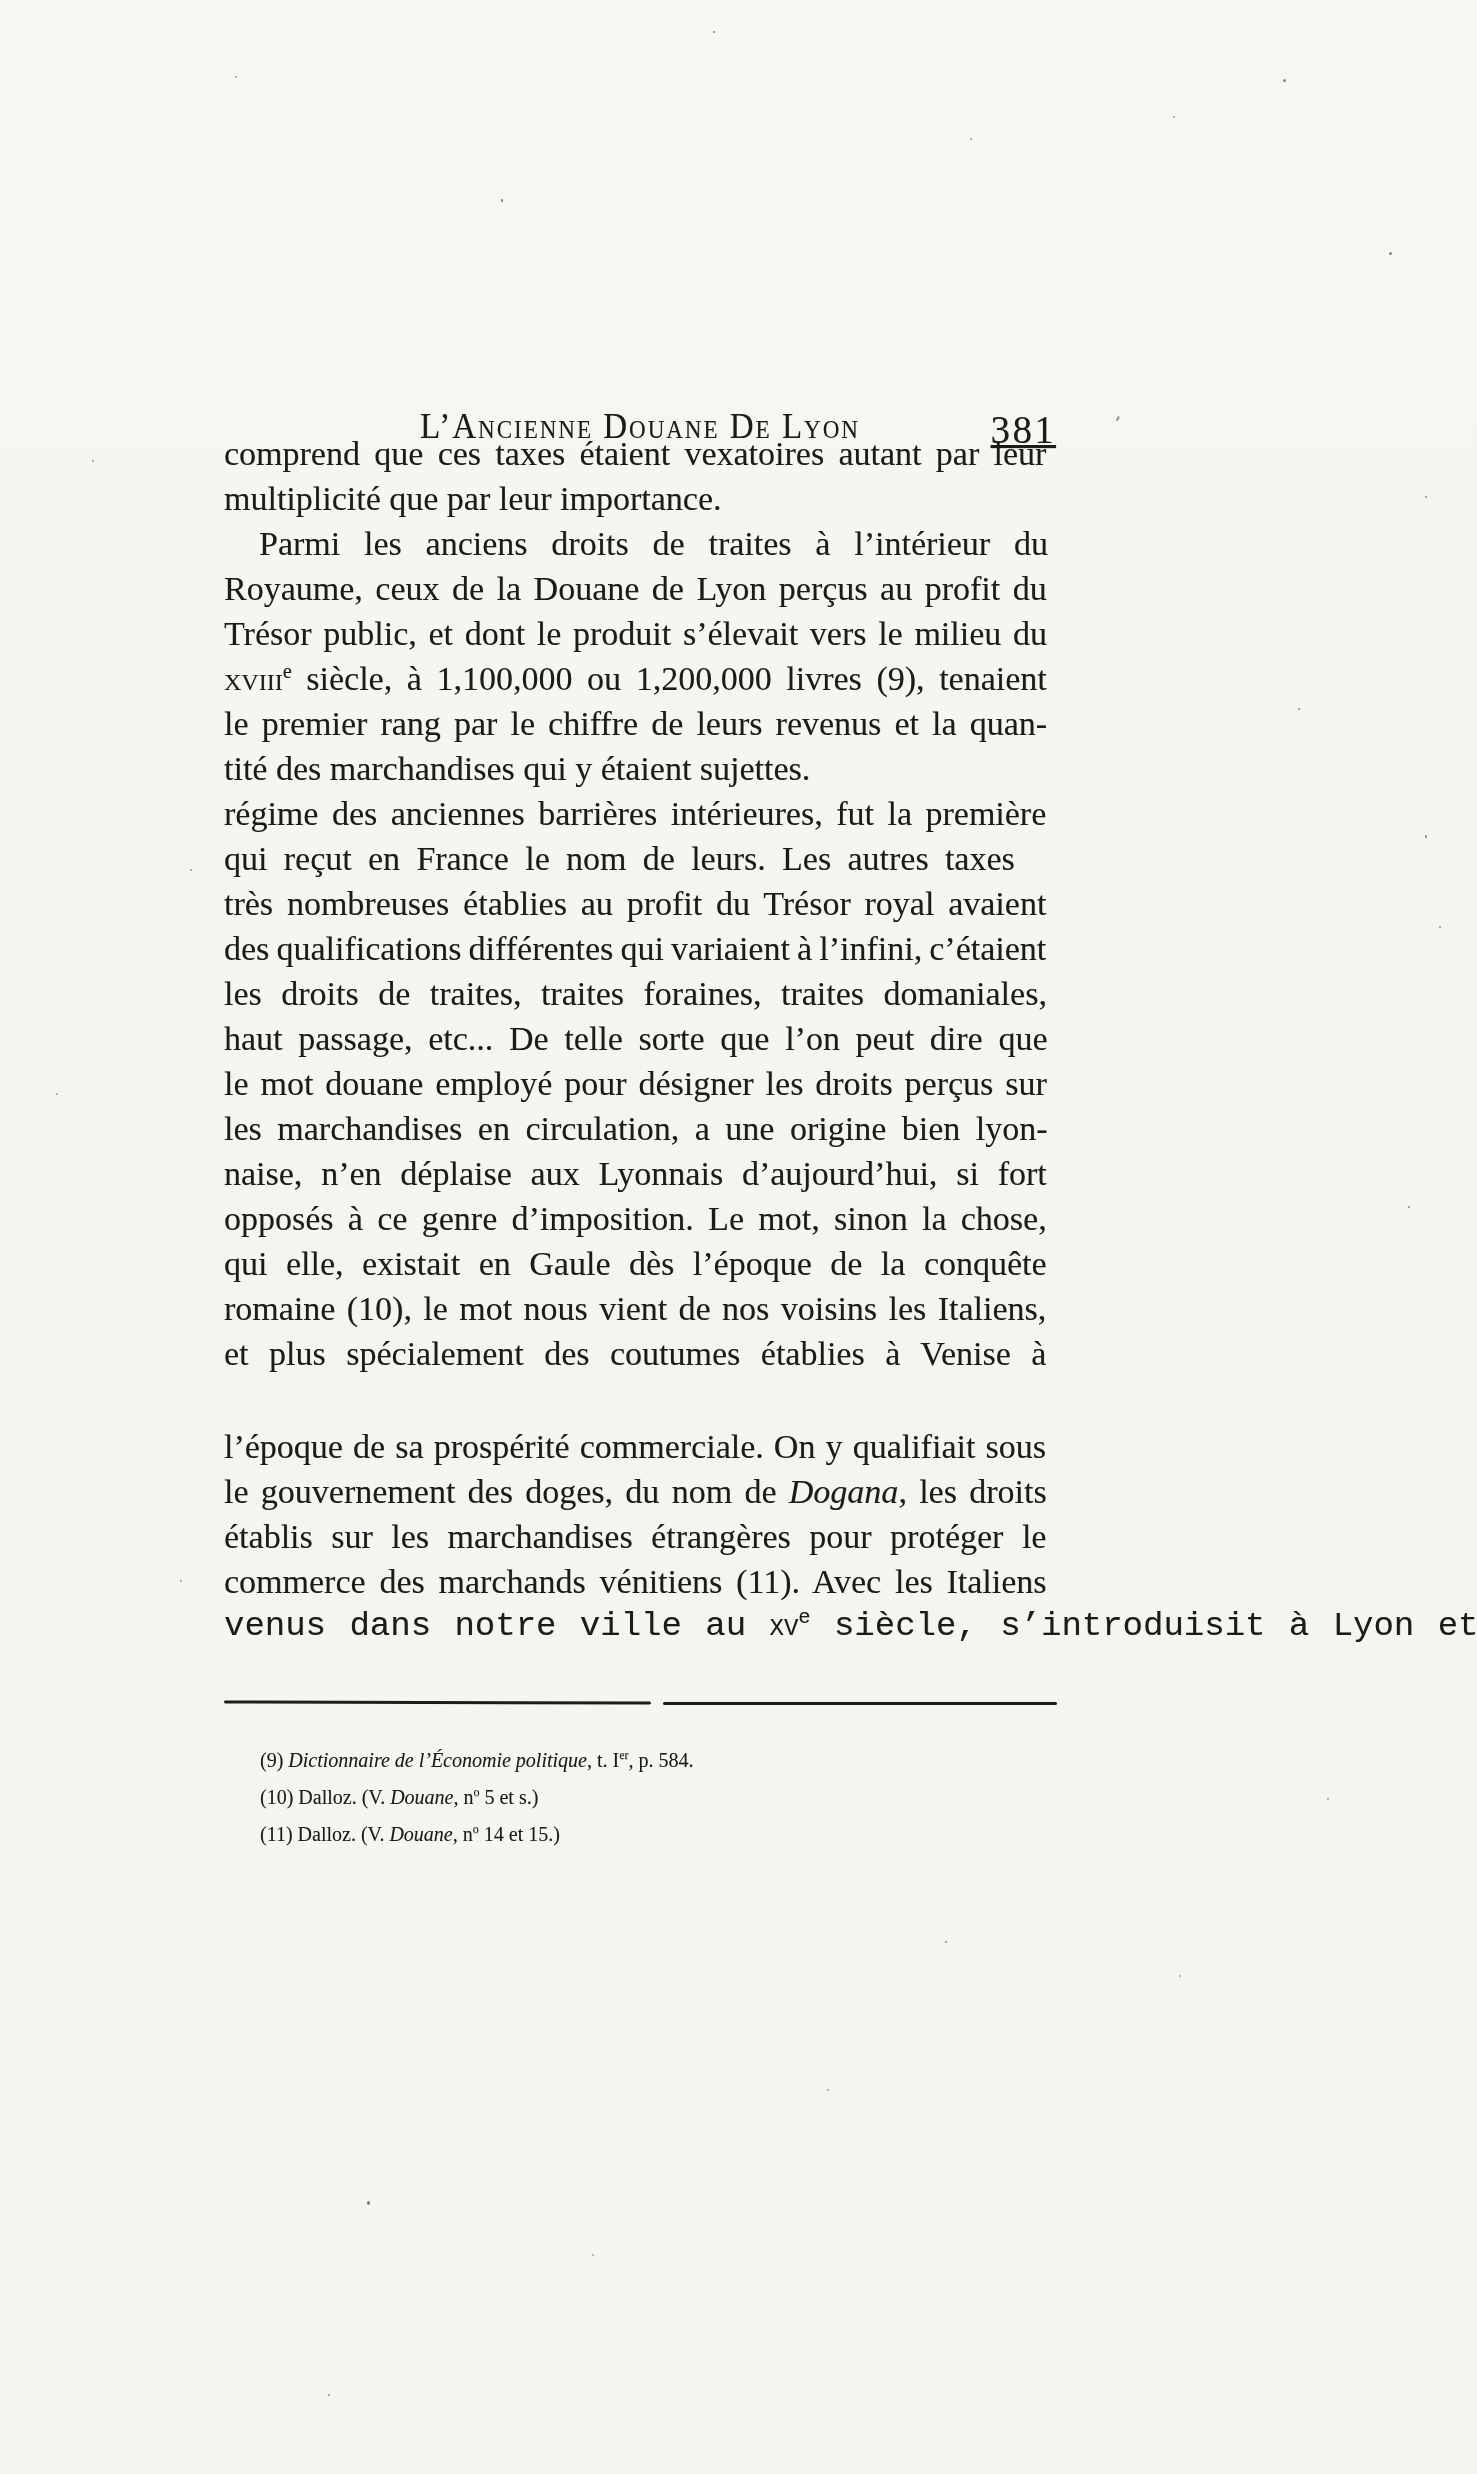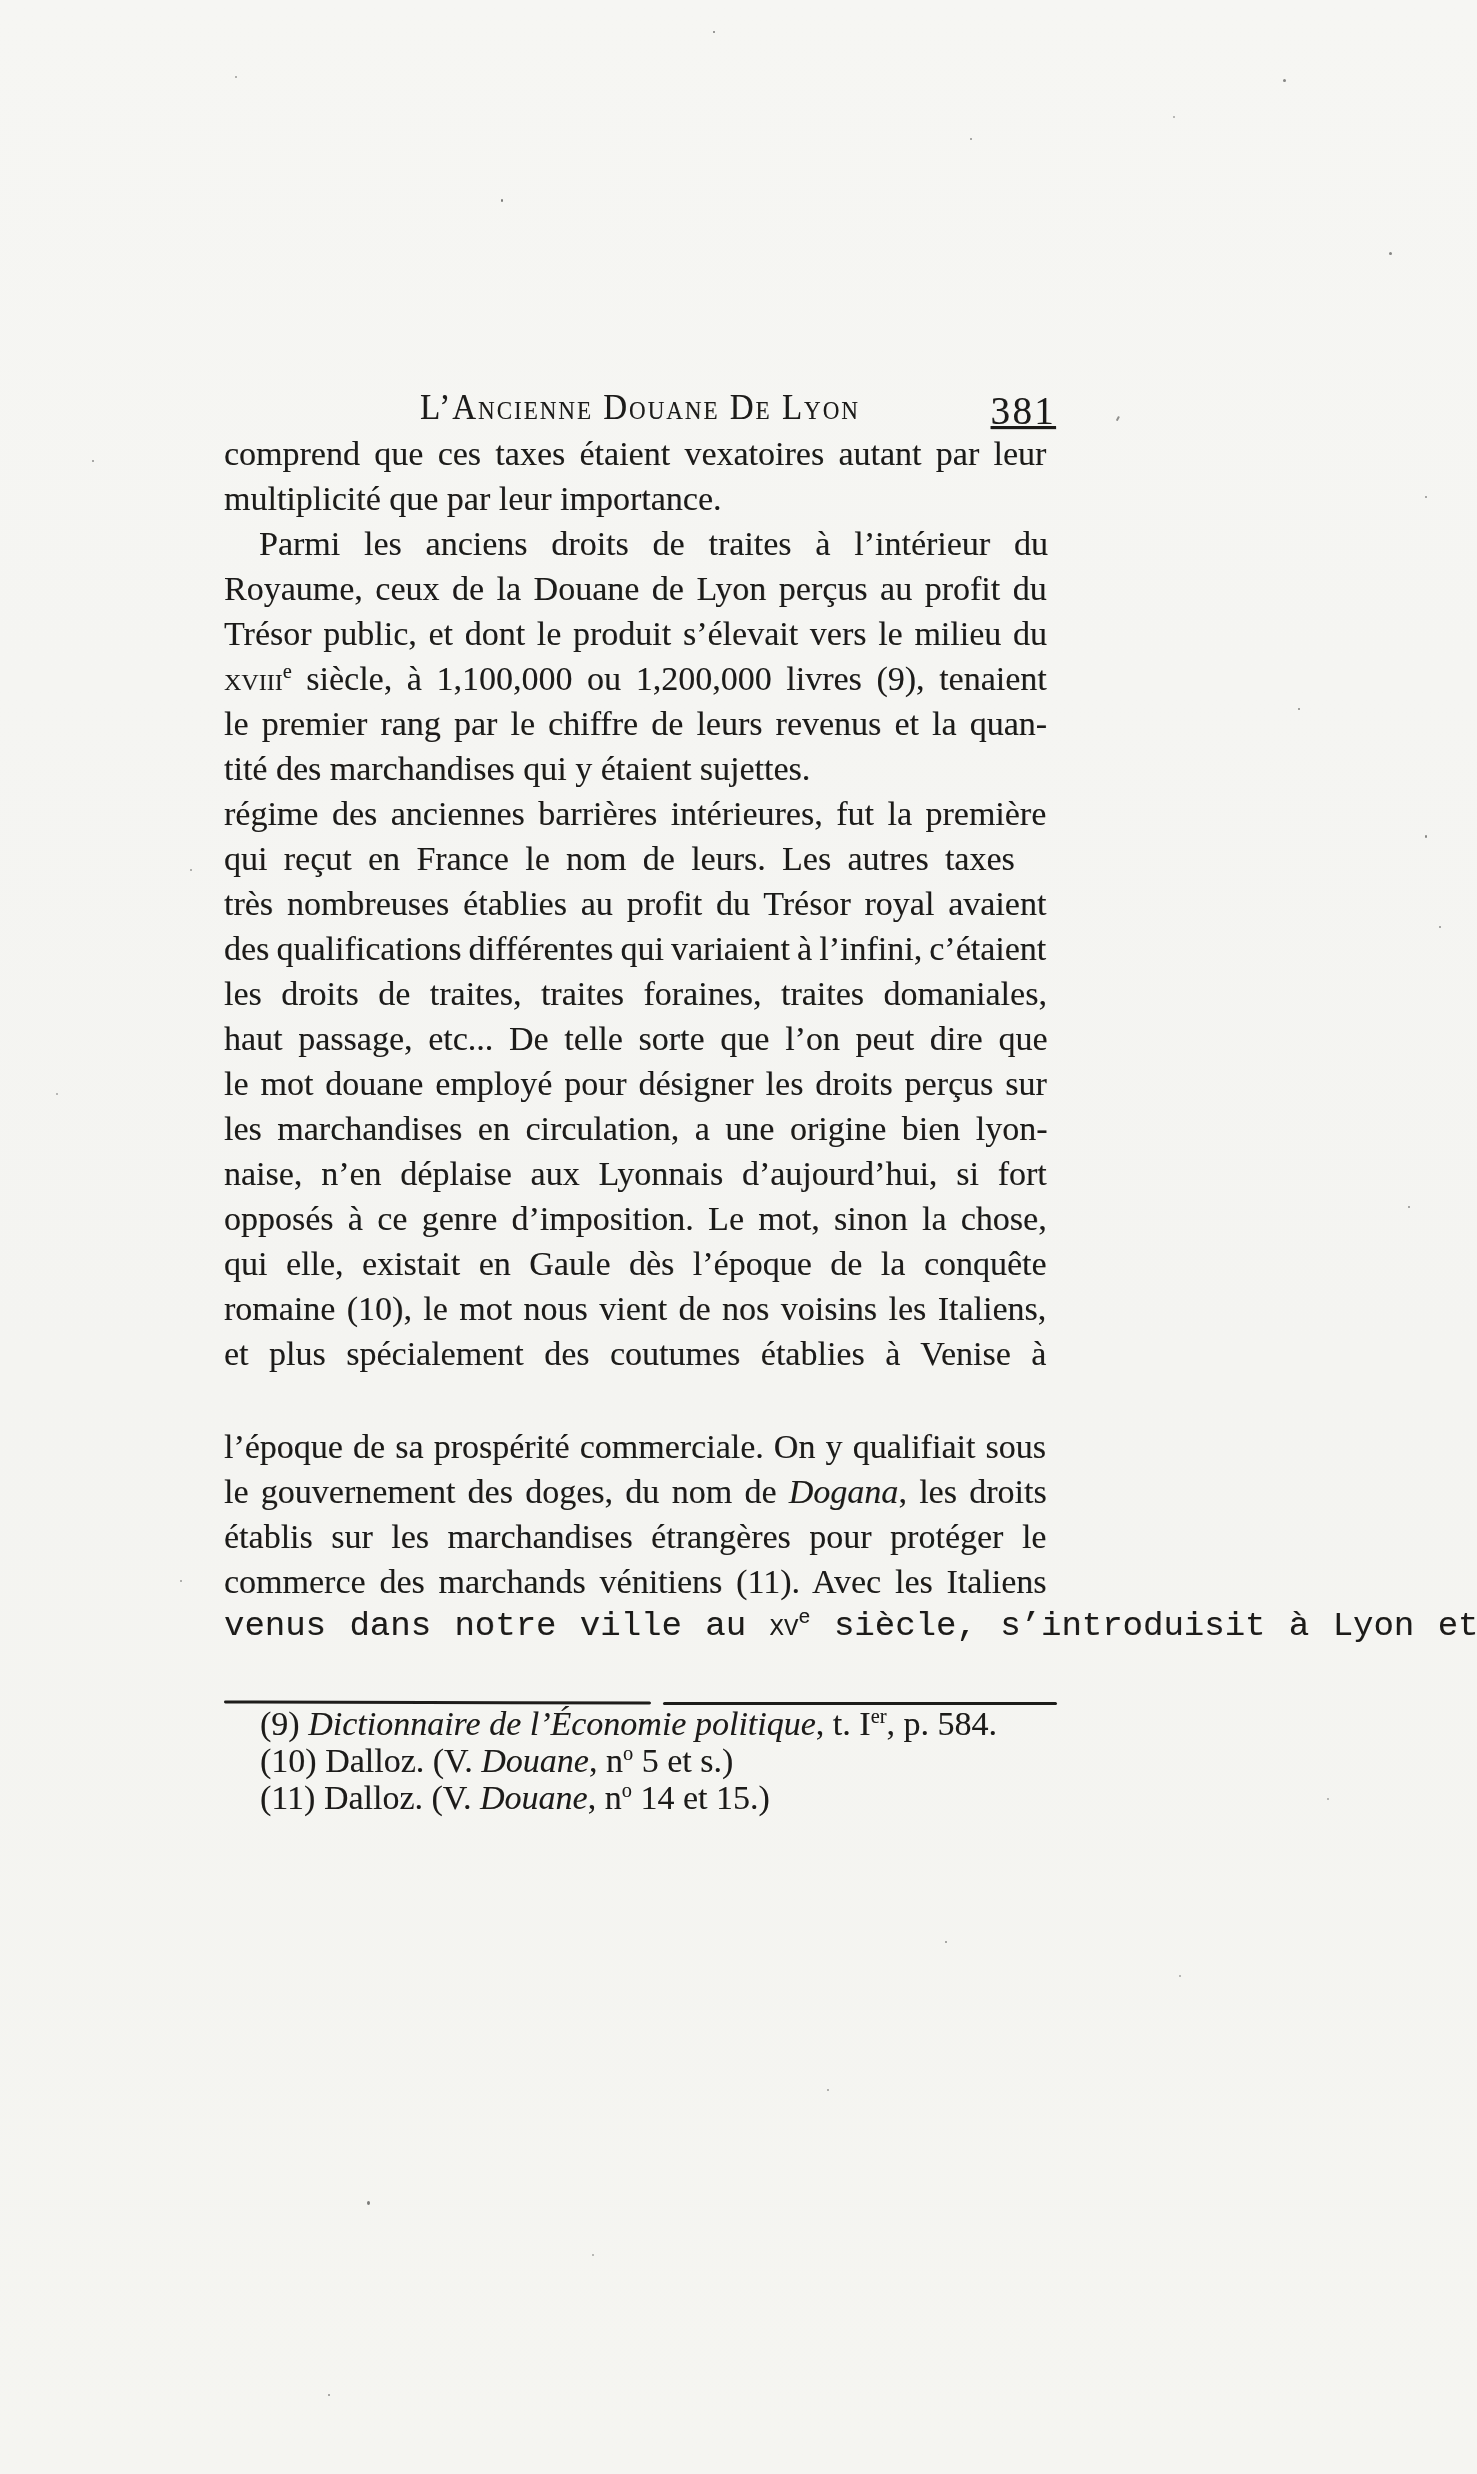--- a/index.html
+++ b/index.html
@@ -9,21 +9,21 @@
     font-family:"Liberation Serif","DejaVu Serif",serif;
     color:#1c1b19;
     overflow:hidden;
   }
   .page{
     position:relative;width:1477px;height:2475px;
     background:linear-gradient(180deg,#f6f6f3 0%,#f4f4f1 55%,#f5f5f1 100%);
   }
   
   .running-head{
-    position:absolute;left:224px;top:392px;width:832px;
+    position:absolute;left:224px;top:411px;width:832px;
     display:flex;align-items:center;line-height:1;
   }
   .head-title{
     margin:0 auto;
     font-size:33px;
     font-variant:small-caps;
     letter-spacing:2px;
     transform:scaleY(1.08);
     transform-origin:left bottom;
     white-space:nowrap;
@@ -47,22 +47,22 @@
   .sc{font-variant:small-caps;}
   sup{font-size:.6em;vertical-align:super;line-height:0;}
   i{font-style:italic;}
   
   .rule-row{position:absolute;left:224px;top:1701px;width:834px;height:3.9px;}
   .rule-seg{position:absolute;top:0;height:3.1px;background:#1d1c1a;border-radius:1.6px;}
   .rule-left{left:0;width:427px;transform:rotate(.12deg);}
   .rule-right{left:439px;width:394px;top:0.8px;}
   
   .footnotes{
-    position:absolute;left:224px;top:1705px;width:832px;
-    font-size:34px;line-height:37px;
+    position:absolute;left:224px;top:1742px;width:832px;
+    font-size:20px;line-height:37px;
     text-shadow:0.2px 0.3px 0 rgba(25,25,25,.32);
   }
   .fn{padding-left:36px;white-space:nowrap;}
   
   .speck{position:absolute;background:#2a2a28;border-radius:50%;}
 </style>
 </head>
 <body>
 
 <div class="page">

